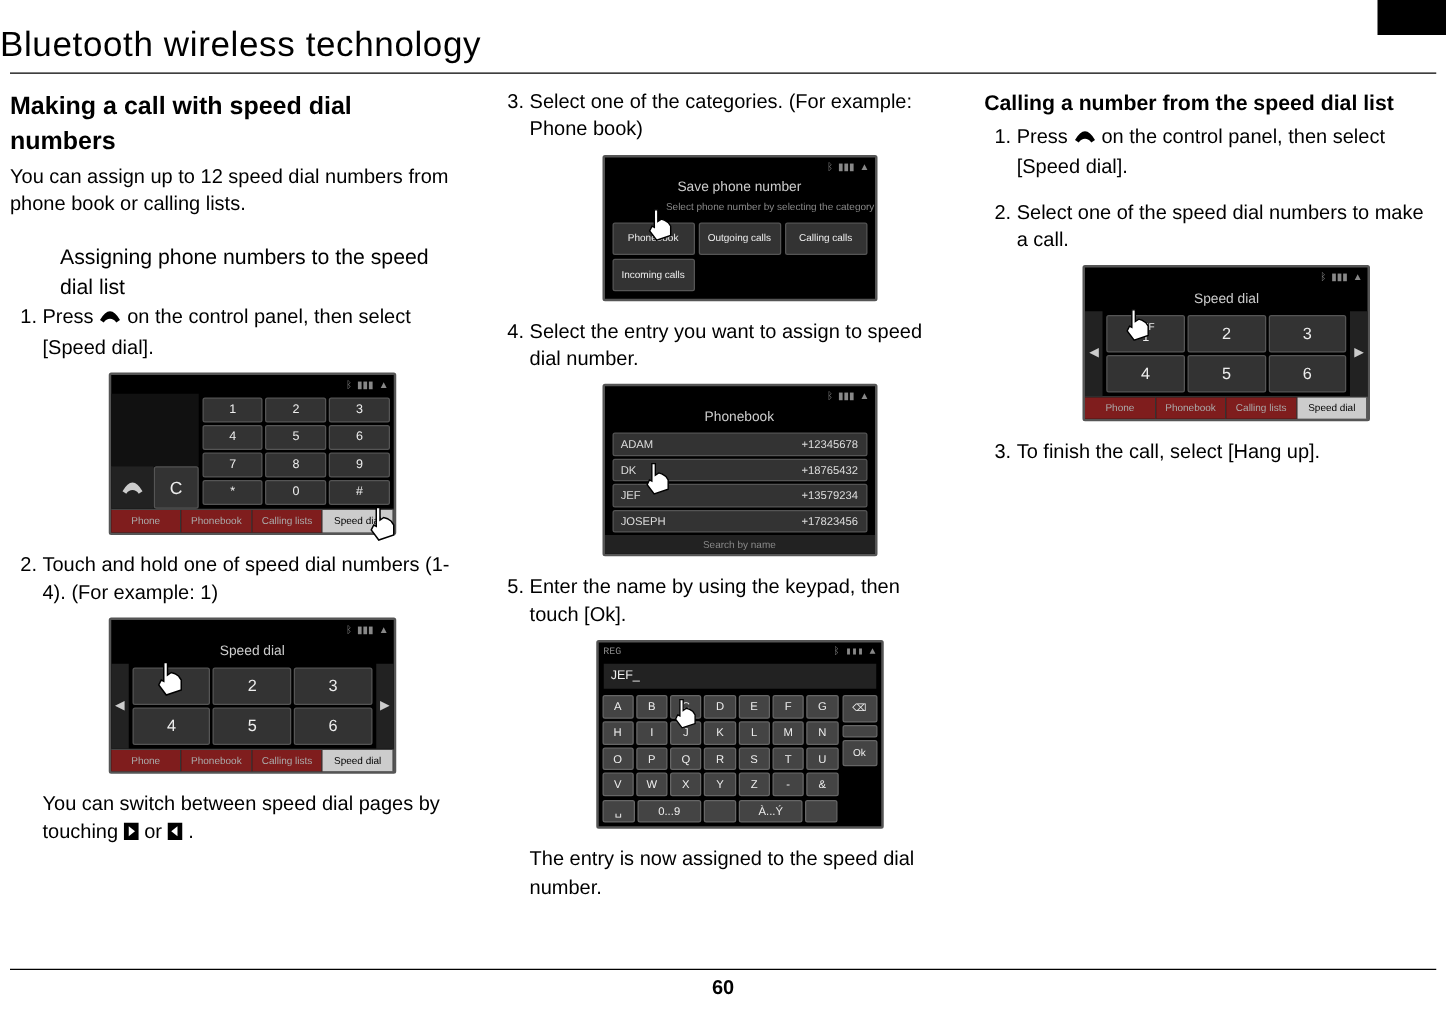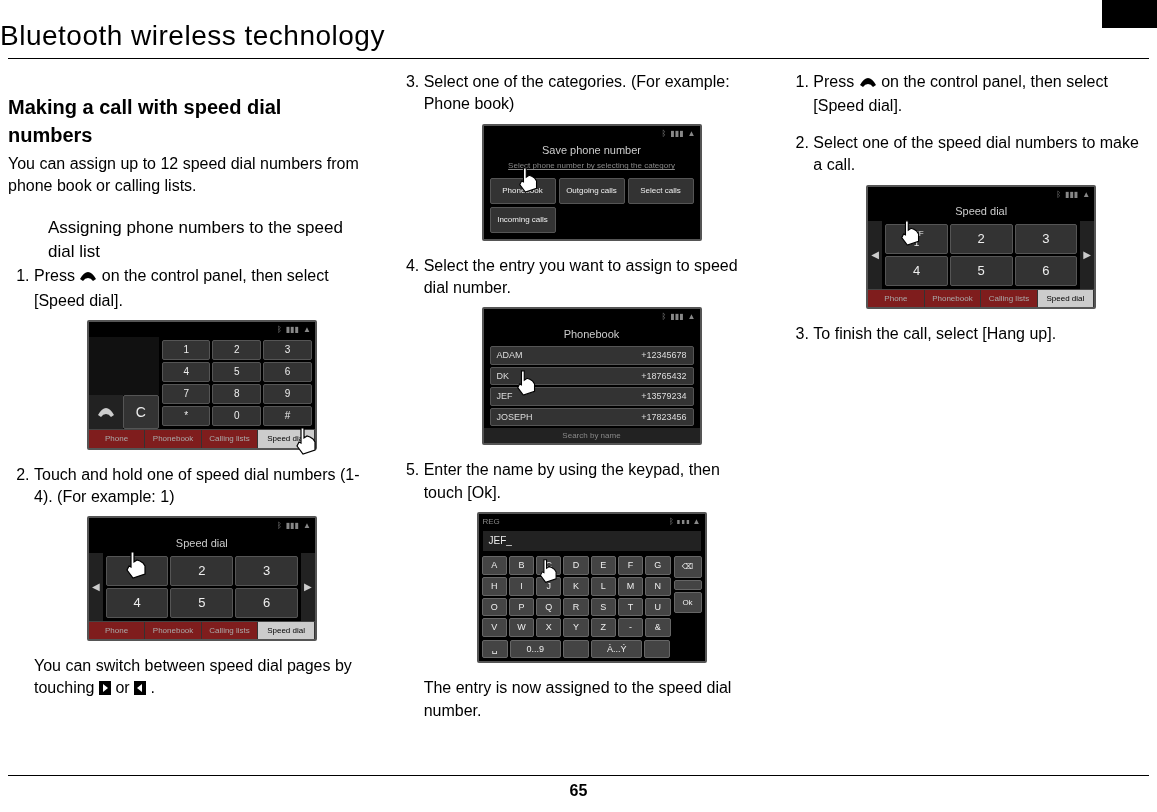--- a/index.html
+++ b/index.html
@@ -38,21 +38,20 @@
   }
   .col {
     flex: 1;
     font-size: 16px;
     line-height: 1.4;
   }
   .sect-heading {
     font-size: 20px;
     font-weight: bold;
     margin-bottom: 4px;
-    margin-top: 22px;
   }
   .sect-heading2 {
     font-size: 17px;
     font-weight: normal;
     margin-top: 18px;
     margin-bottom: 2px;
     margin-left: 40px;
   }
   ol.steps {
     margin: 0;
@@ -87,24 +86,23 @@
     font-size:8px;
     color:#888;
   }
   .screen .title-bar {
     text-align:center;
     color:#ccc;
     font-size:11px;
     padding:2px 16px;
   }
   .screen .subtitle {
-    text-align:center;
+    text-align:right;
     color:#888;
     font-size:8px;
-    text-decoration:underline;
   }
   .screen .tab-row {
     display:flex;
     border-top:1px solid #444;
     font-size:8px;
   }
   .screen .tab-row > div {
     flex:1;
     text-align:center;
     padding:3px 2px;
@@ -336,21 +334,21 @@
           <div class="status">
               <span>ᛒ</span>
               <span>▮▮▮</span>
               <span>▲</span>
             </div>
           <div class="title-bar">Save phone number</div>
           <div class="subtitle">Select phone number by selecting the category</div>
           <div style="display:grid;grid-template-columns:repeat(3,1fr);gap:3px;padding:6px;">
             <div class="key" style="min-height:24px;font-size:8px;">Phonebook</div>
             <div class="key" style="min-height:24px;font-size:8px;">Outgoing calls</div>
-            <div class="key" style="min-height:24px;font-size:8px;">Select calls</div>
+            <div class="key" style="min-height:24px;font-size:8px;">Calling calls</div>
             <div class="key" style="min-height:24px;font-size:8px;">Incoming calls</div>
           </div>
           <svg class="hand" style="top:40px;left:32px;" width="28" height="28" viewBox="0 0 30 30">
               <path d="M8 2 L11 2 L11 12 L14 10 L17 11 L20 13 L22 16 L22 24 L10 28 L4 20 L6 16 L8 17 Z" fill="#fff" stroke="#000" stroke-width="1.2"></path>
             </svg>
         </div>
       </li>
 
       <li>
         <span>Select the entry you want to assign to speed dial number.</span>
@@ -380,21 +378,21 @@
           <div class="search-bar">Search by name</div>
           <svg class="hand" style="top:60px;left:30px;" width="28" height="28" viewBox="0 0 30 30">
               <path d="M8 2 L11 2 L11 12 L14 10 L17 11 L20 13 L22 16 L22 24 L10 28 L4 20 L6 16 L8 17 Z" fill="#fff" stroke="#000" stroke-width="1.2"></path>
             </svg>
         </div>
       </li>
 
       <li>
         <span>Enter the name by using the keypad, then touch [Ok].</span>
         <div class="screen" style="width:230px;">
-          <div style="display:flex;justify-content:space-between;padding:2px 4px;font-size:8px;color:#888;">
+          <div style="display:flex;justify-content:space-between;padding:2px 4px;font-size:8px;color:#888;font-family:Liberation Mono, monospace;">
             <span>REG</span>
             <span>ᛒ ▮▮▮ ▲</span>
           </div>
           <div style="background:#222;margin:2px 4px;padding:3px 6px;font-size:10px;color:#eee;">JEF_</div>
           <div style="display:flex;">
             <div style="flex:1;">
               <div class="kb-grid">
                 <div class="kb-key">A</div>
                   <div class="kb-key">B</div>
                   <div class="kb-key">C</div>
@@ -441,20 +439,21 @@
           <svg class="hand" style="top:44px;left:58px;" width="26" height="26" viewBox="0 0 30 30">
               <path d="M8 2 L11 2 L11 12 L14 10 L17 11 L20 13 L22 16 L22 24 L10 28 L4 20 L6 16 L8 17 Z" fill="#fff" stroke="#000" stroke-width="1.2"></path>
             </svg>
         </div>
         <div>The entry is now assigned to the speed dial number.</div>
       </li>
     </ol>
   </div>
 
   <div class="col">
+    <div class="sect-heading" style="font-size:17px;">Calling a number from the speed dial list</div>
     <ol class="steps">
       <li>
         <span>Press </span>
         <span class="phone-icon">
           <svg width="18" height="14" viewBox="0 0 18 14">
               <path d="M1 10 Q9 -4 17 10 L14 12 Q12 9 9 9 Q6 9 4 12 Z" fill="#000"></path>
             </svg>
         </span>
         <span> on the control panel, then select [Speed dial].</span>
       </li>
@@ -495,13 +494,13 @@
       </li>
       <li style="margin-top:14px;">
         <span>To finish the call, select [Hang up].</span>
       </li>
     </ol>
   </div>
 
 </div>
 
 <div class="bottom-line"></div>
-<div class="page-number">65</div>
+<div class="page-number">60</div>
 
 </body></html>

